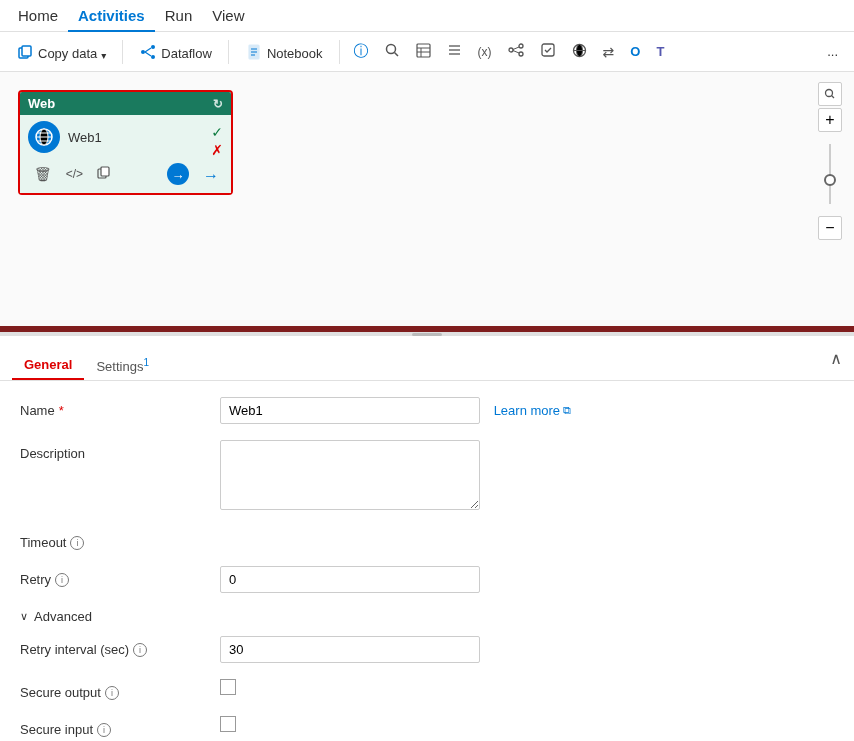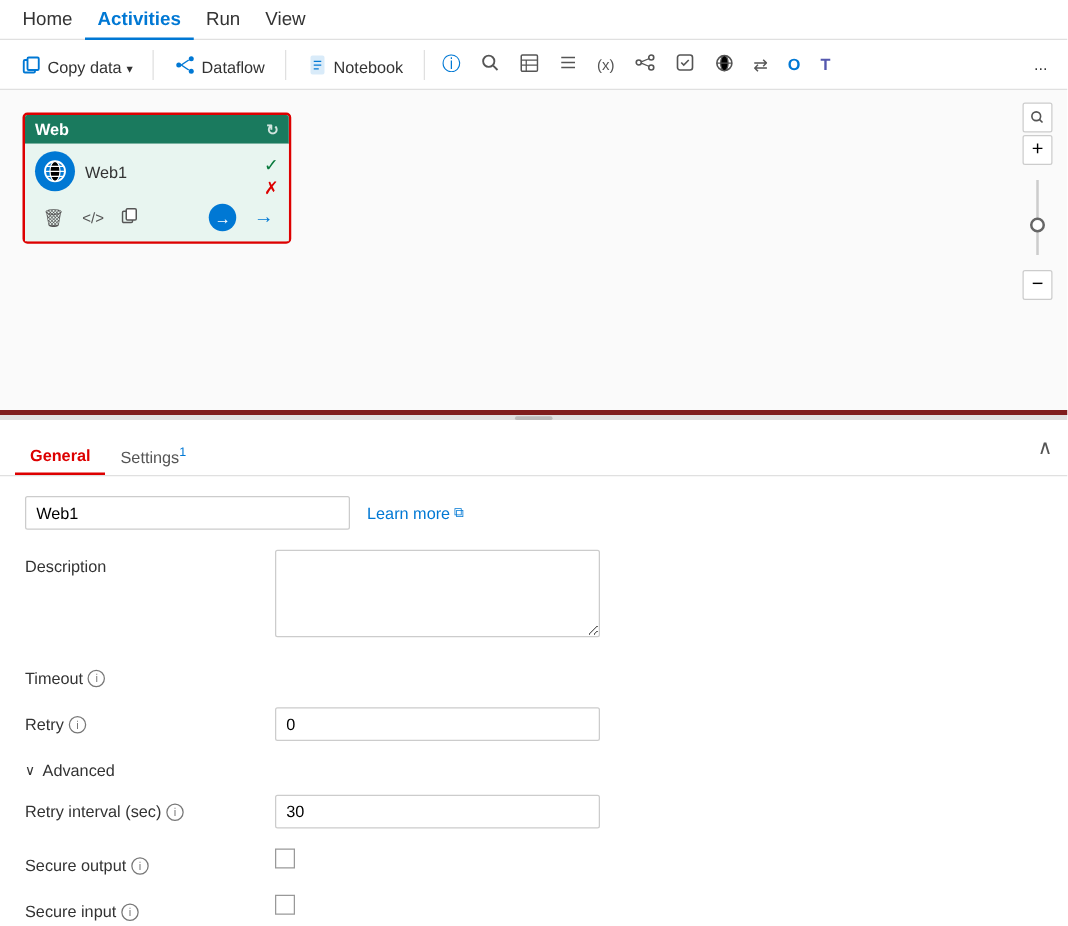--- a/index.html
+++ b/index.html
@@ -11,21 +11,21 @@
     .nav-item.active { border-bottom: 2px solid #0078d4; color: #0078d4; font-weight: 600; }
 
     
     .toolbar { display: flex; align-items: center; padding: 4px 8px; border-bottom: 1px solid #e0e0e0; gap: 4px; height: 40px; }
     .toolbar-btn { display: flex; align-items: flex-end; gap: 4px; padding: 4px 8px; cursor: pointer; border: none; background: transparent; font-size: 13px; color: #333; border-radius: 2px; }
     .toolbar-separator { width: 1px; height: 24px; background: #e0e0e0; margin: 0 4px; }
     .toolbar-icon { width: 18px; height: 18px; display: inline-flex; align-items: center; justify-content: center; }
     .toolbar-more { margin-left: auto; }
 
     
-    .canvas-area { position: relative; background: #fafafa; border-bottom: 4px solid #7f1d1d; height: 260px; overflow: hidden; }
+    .canvas-area { position: relative; background: #fafafa; border-bottom: 6px solid #7f1d1d; height: 260px; overflow: hidden; }
 
     
     .zoom-controls { position: absolute; right: 12px; top: 10px; display: flex; flex-direction: column; align-items: center; gap: 2px; }
     .zoom-btn { width: 24px; height: 24px; border: 1px solid #ccc; background: #fff; cursor: pointer; display: flex; align-items: center; justify-content: center; font-size: 16px; line-height: 1; border-radius: 2px; }
     .zoom-slider-container { display: flex; flex-direction: column; align-items: center; height: 80px; justify-content: center; }
     .zoom-track { width: 2px; height: 60px; background: #ccc; position: relative; }
     .zoom-thumb { width: 12px; height: 12px; background: #fff; border: 2px solid #666; border-radius: 50%; position: absolute; left: -5px; top: 30px; }
 
     
     .activity-node { position: absolute; left: 18px; top: 18px; width: 215px; border: 2px solid #d00; border-radius: 4px; background: #fff; }
@@ -263,20 +263,24 @@
     </button>
     <button class="panel-tab">
       <span>Settings</span><span class="badge">1</span>
     </button>
     <button class="panel-collapse">∧</button>
   </div>
 
   <div class="form-area">
 
     <div class="form-row">
+      <div class="form-label">
+        <span>Name</span>
+        <span class="required-star">*</span>
+      </div>
       <div class="form-control">
         <input type="text" class="form-input" value="Web1" style="">
         <a class="learn-more">
           <span>Learn more</span>
           <span class="learn-more-icon">⧉</span>
         </a>
       </div>
     </div>
 
     <div class="form-row">

